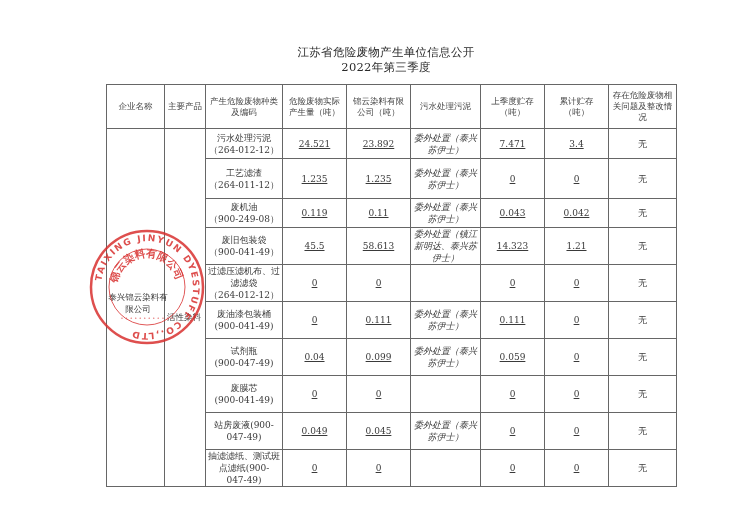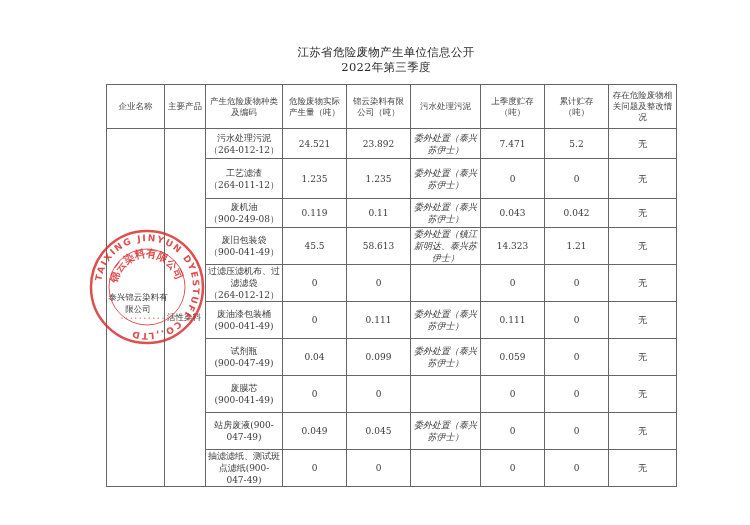--- a/index.html
+++ b/index.html
@@ -16,21 +16,21 @@
   table.main {
     position:absolute; left:106px; top:84px;
     border-collapse:collapse; table-layout:fixed;
   }
   table.main td, table.main th {
     border:1px solid #666; padding:0 2px; text-align:center; vertical-align:middle;
     font-weight:normal; color:#3a3a3a; font-size:9px; line-height:12px;
   }
   table.main th { font-size:8.5px; line-height:11px; color:#444; }
   td.dest { text-align:left; font-size:6.5px; line-height:8.5px; color:#555; padding-left:3px;font-style:italic; }
-  td.num { font-size:9px; }
+  td.num { font-size:9px;text-decoration:underline; }
   td.waste { font-size:8.8px; line-height:12px;margin-left:48px; }
   td.company, td.product { font-size:8.5px; color:#444; }
   .stamp {
     position:absolute; left:88px; top:228px; width:118px; height:118px; pointer-events:none;
   }
   .company-text {
     position:absolute; left:108px; top:291px; width:60px; font-size:8.5px; line-height:12px;
     color:#3a3a3a; text-align:center;
   }
   .product-text {
@@ -69,21 +69,21 @@
   </tr>
 
   <tr style="height:30px">
     <td rowspan="10" class="company"></td>
     <td rowspan="10" class="product"></td>
     <td class="waste"><span>污水处理污泥</span><br><span>（264-012-12）</span></td>
     <td class="num">24.521</td>
     <td class="num">23.892</td>
     <td class="dest">委外处置（泰兴苏伊士）</td>
     <td class="num">7.471</td>
-    <td class="num">5.2</td>
+    <td class="num">3.4</td>
     <td>无</td>
   </tr>
   <tr style="height:40px">
     <td class="waste"><span>工艺滤渣</span><br><span>（264-011-12）</span></td>
     <td class="num">1.235</td>
     <td class="num">1.235</td>
     <td class="dest">委外处置（泰兴苏伊士）</td>
     <td class="num">0</td>
     <td class="num">0</td>
     <td>无</td>

